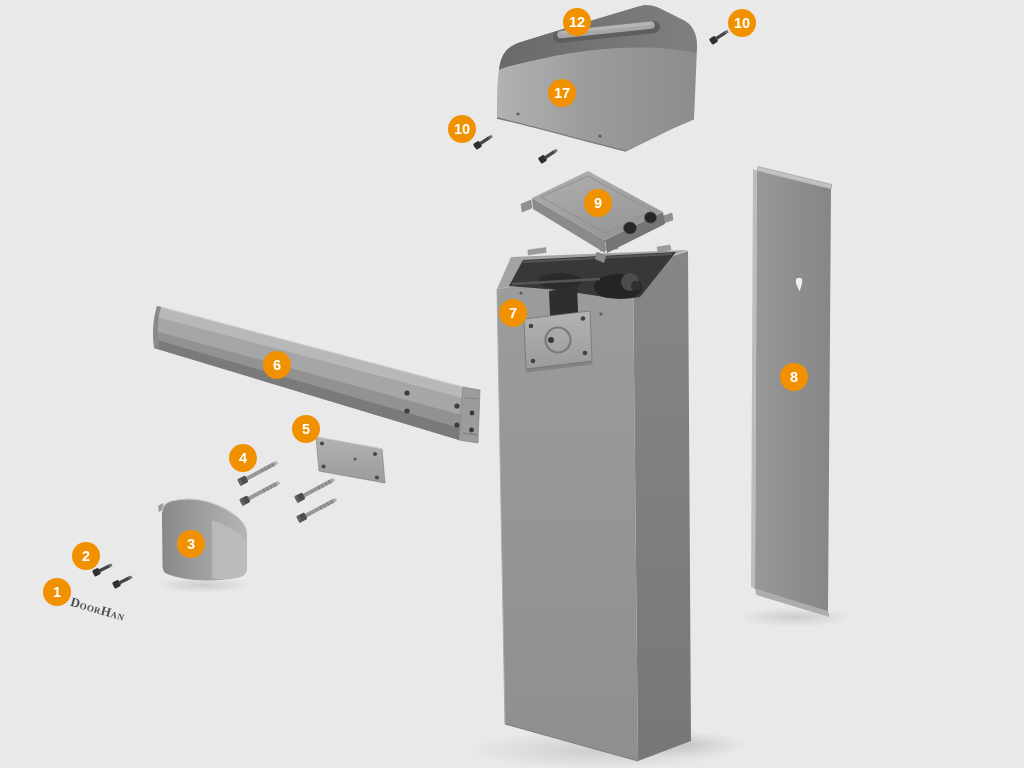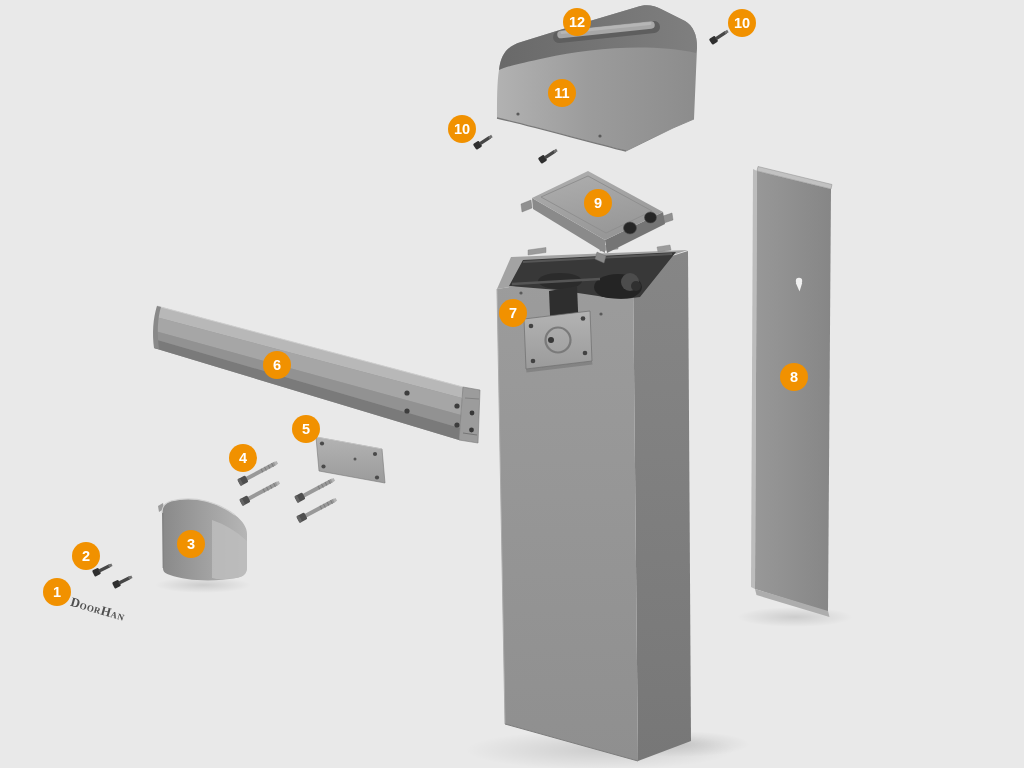--- a/index.html
+++ b/index.html
@@ -252,16 +252,16 @@
 <div class="callout" style="left:72px;top:542px">2</div>
 <div class="callout" style="left:177px;top:530px">3</div>
 <div class="callout" style="left:229px;top:444px">4</div>
 <div class="callout" style="left:292px;top:415px">5</div>
 <div class="callout" style="left:263px;top:351px">6</div>
 <div class="callout" style="left:499px;top:299px">7</div>
 <div class="callout" style="left:780px;top:363px">8</div>
 <div class="callout" style="left:584px;top:189px">9</div>
 <div class="callout" style="left:448px;top:115px">10</div>
 <div class="callout" style="left:728px;top:9px">10</div>
-<div class="callout" style="left:548px;top:79px">11</div>
+<div class="callout" style="left:548px;top:79px">17</div>
 <div class="callout" style="left:563px;top:8px">12</div>
 
 </div>
 
 </body></html>

